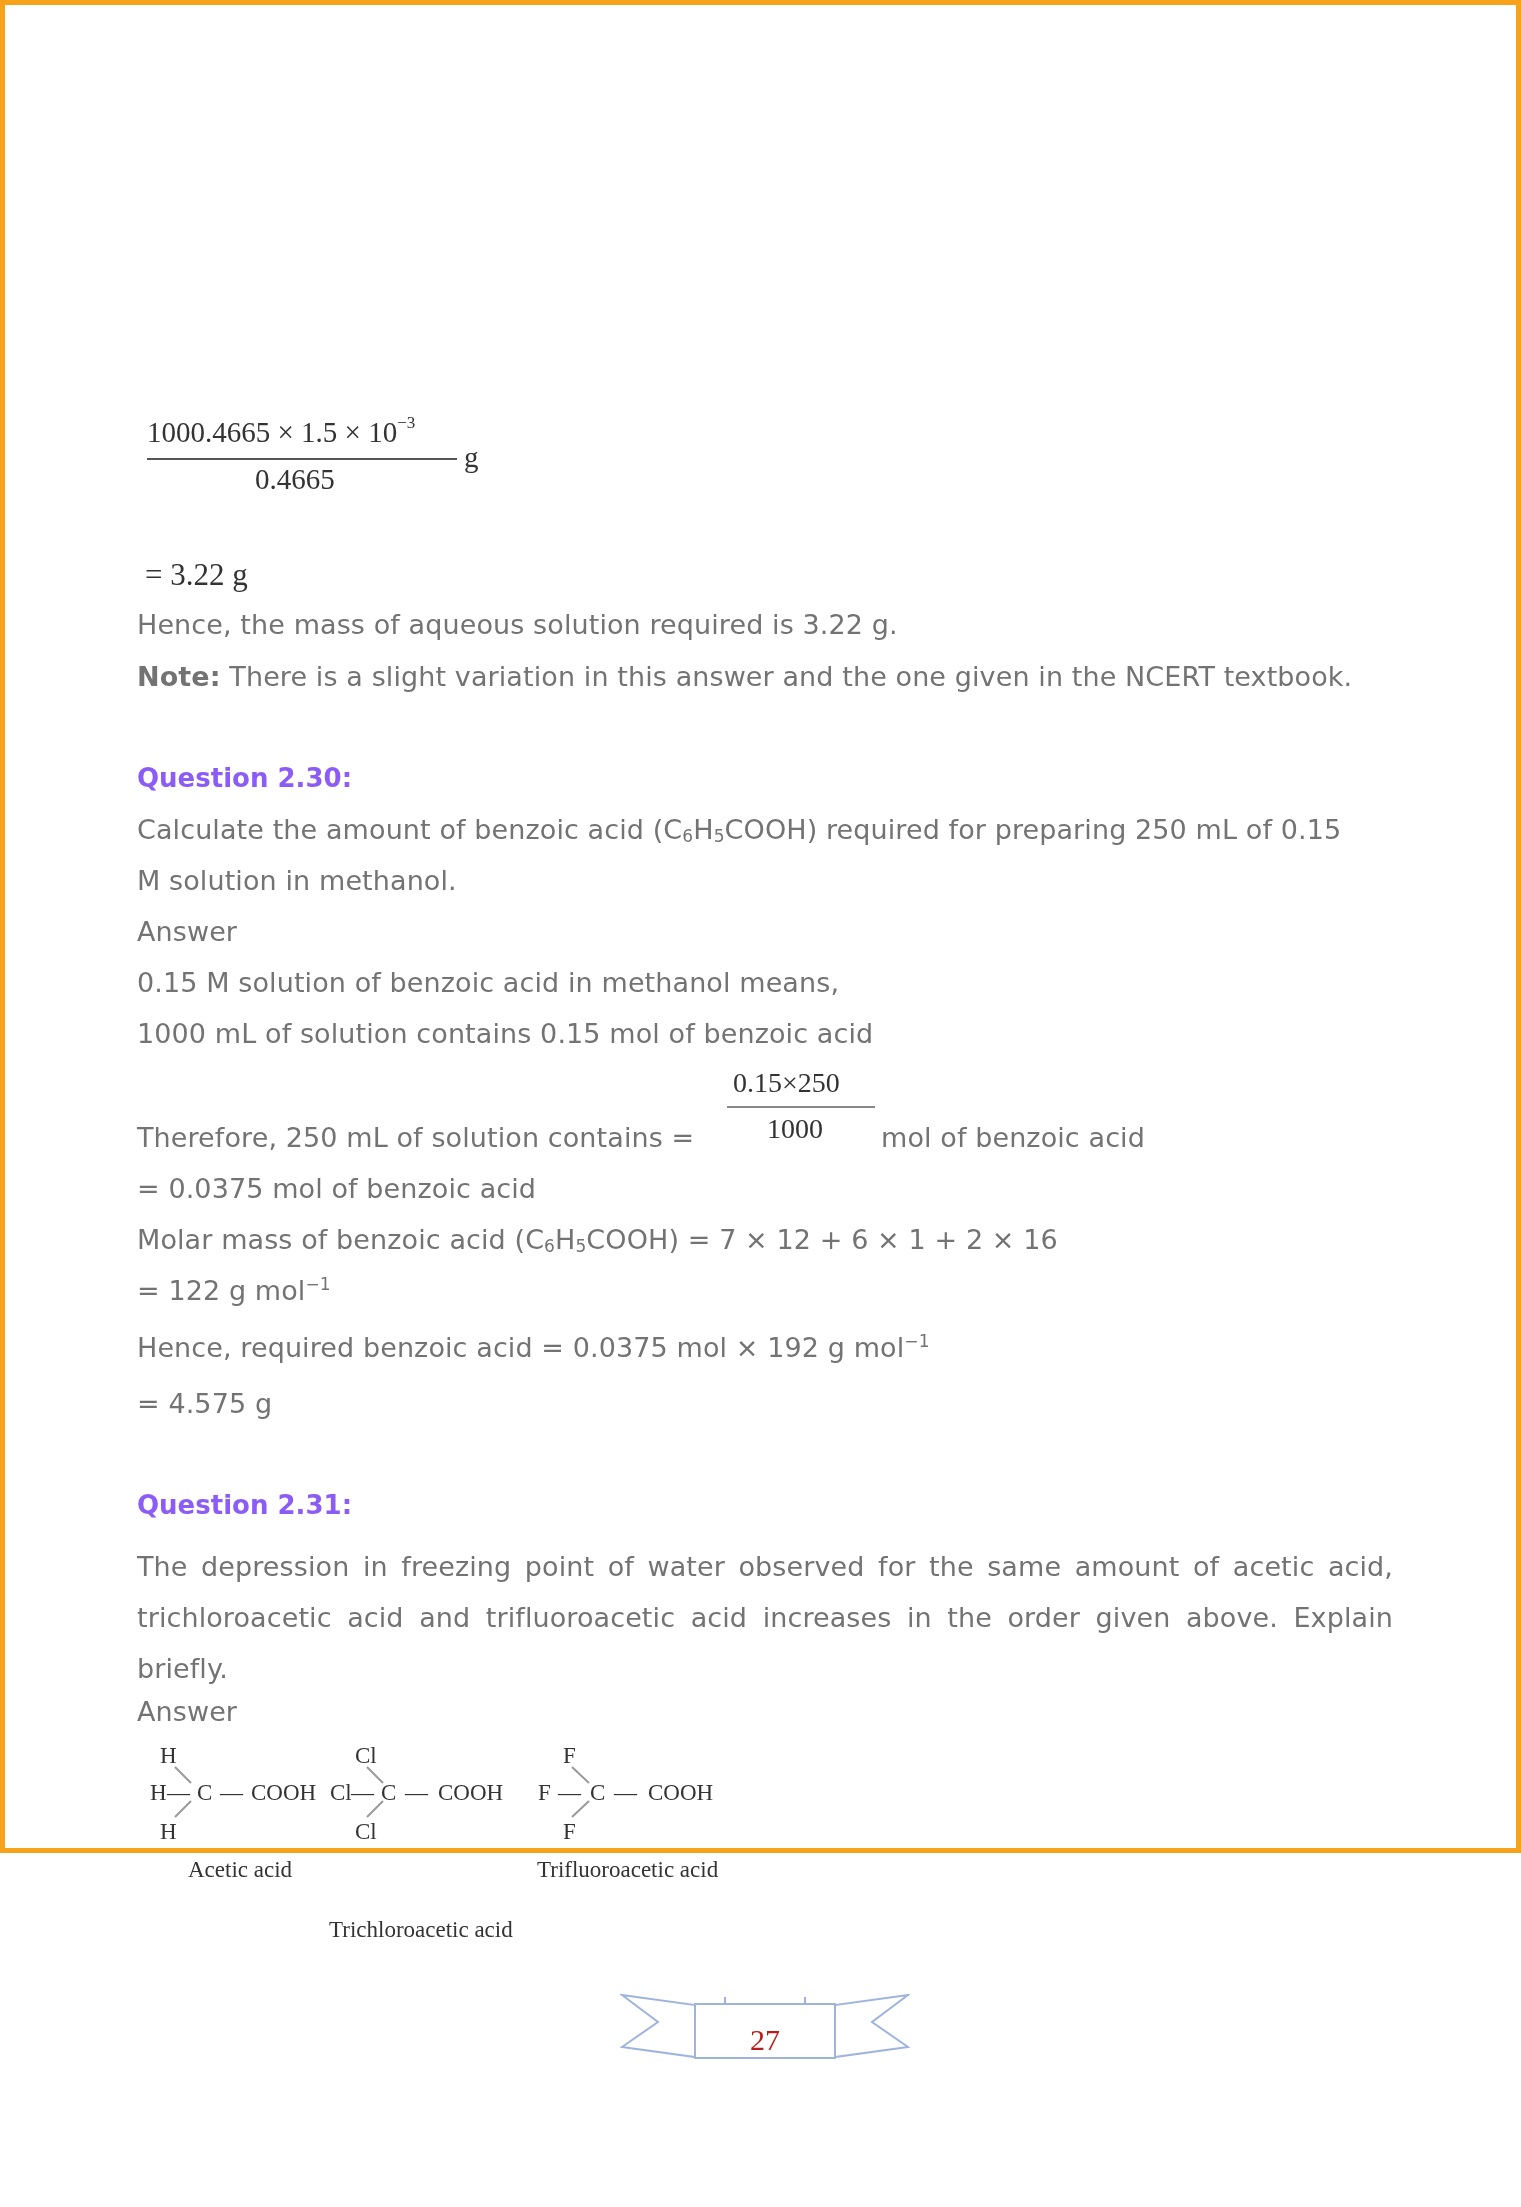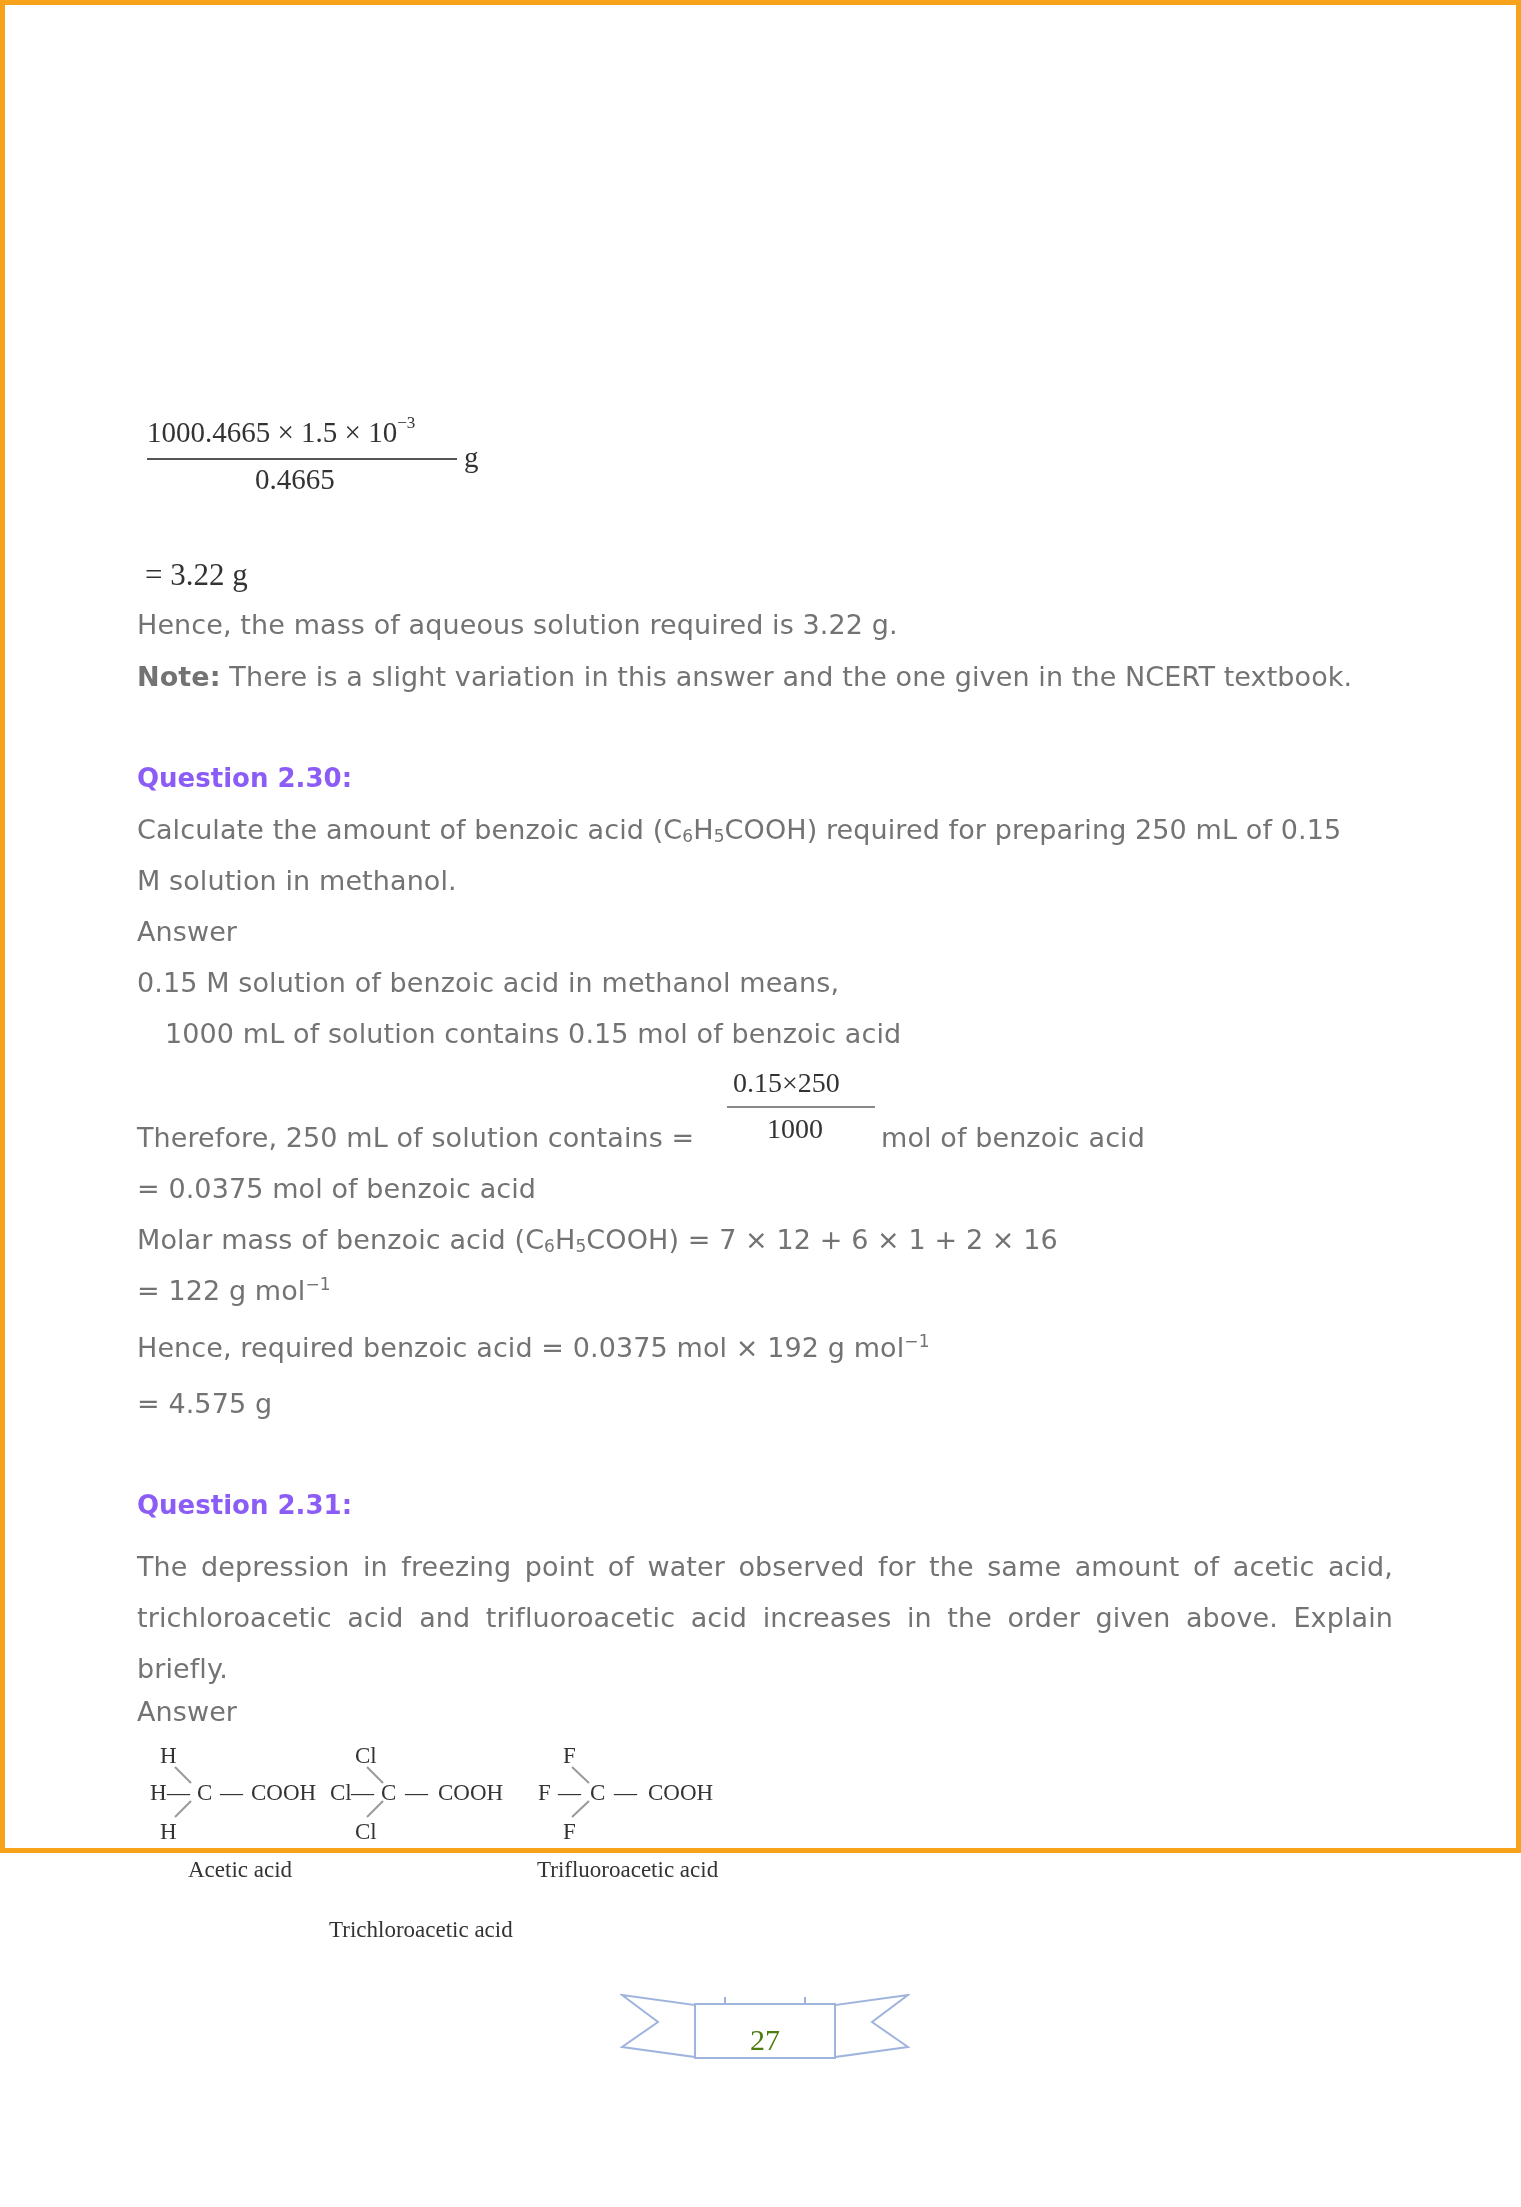--- a/index.html
+++ b/index.html
@@ -27,21 +27,21 @@
       font-size: 26px; font-weight: bold; color: #8b5cf6; white-space: nowrap;
     }
     .bold { font-weight: bold; }
     .justify { white-space: normal; width: 1256px; text-align: justify; text-align-last: left; }
     .fracbar { position: absolute; height: 2px; background: #555; }
     sub.s { font-size: 17px; vertical-align: -3px; line-height: 0; }
     sup.s { font-size: 17px; vertical-align: 10px; line-height: 0; }
     .mol { position: absolute; font-family: "Liberation Serif", "DejaVu Serif", serif; font-size: 23px; color: #333; white-space: nowrap; }
     .page-num {
       position: absolute; left: 690px; top: 2010px; width: 140px; height: 50px;
-      text-align: center; font-family: "Liberation Serif", serif; font-size: 30px; color: #4d7c0f; line-height: 50px;
+      text-align: center; font-family: "Liberation Serif", serif; font-size: 30px; color: #b91c1c; line-height: 50px;
     }
   </style>
 </head>
 <body>
 
 <div class="page">
 
   <div class="serif" style="left:142px; top:408px; font-size:29px;">
     <span>1000.4665 × 1.5 × 10</span><sup style="font-size:17px; vertical-align:14px;">−3</sup>
   </div>
@@ -56,21 +56,21 @@
     <span class="bold">Note:</span><span> There is a slight variation in this answer and the one given in the NCERT textbook.</span>
   </div>
 
   <div class="qhead" style="top:758px;">Question 2.30:</div>
   <div class="txt" style="top:808px;">
     <span>Calculate the amount of benzoic acid (C</span><sub class="s">6</sub><span>H</span><sub class="s">5</sub><span>COOH) required for preparing 250 mL of 0.15</span>
   </div>
   <div class="txt" style="top:859px;">M solution in methanol.</div>
   <div class="txt" style="top:910px;">Answer</div>
   <div class="txt" style="top:961px;">0.15 M solution of benzoic acid in methanol means,</div>
-  <div class="txt" style="top:1012px;margin-left:28px;">1000 mL of solution contains 0.15 mol of benzoic acid</div>
+  <div class="txt" style="top:1012px;">1000 mL of solution contains 0.15 mol of benzoic acid</div>
 
   <div class="serif" style="left:728px; top:1062px; font-size:28px;">0.15×250</div>
   <div class="fracbar" style="left:722px; top:1101px; width:148px; background:#888;"></div>
   <div class="serif" style="left:762px; top:1108px; font-size:28px;">1000</div>
   <div class="txt" style="top:1116px;">Therefore, 250 mL of solution contains =</div>
   <div class="txt" style="top:1116px; left:876px;">mol of benzoic acid</div>
 
   <div class="txt" style="top:1167px;">= 0.0375 mol of benzoic acid</div>
   <div class="txt" style="top:1218px;">
     <span>Molar mass of benzoic acid (C</span><sub class="s">6</sub><span>H</span><sub class="s">5</sub><span>COOH) = 7 × 12 + 6 × 1 + 2 × 16</span>

